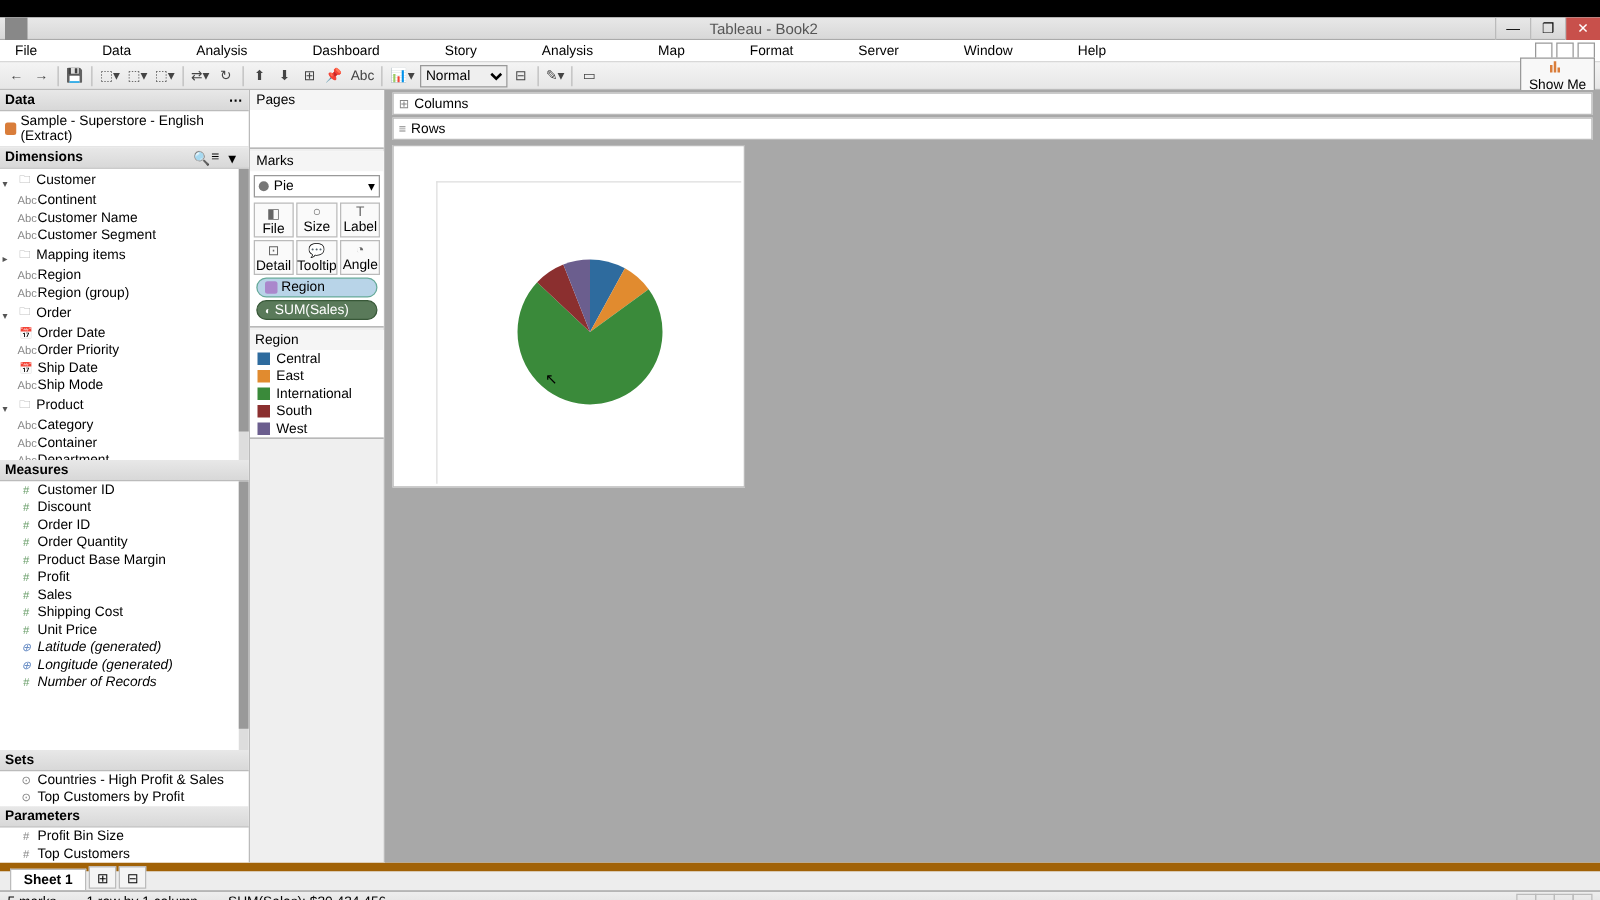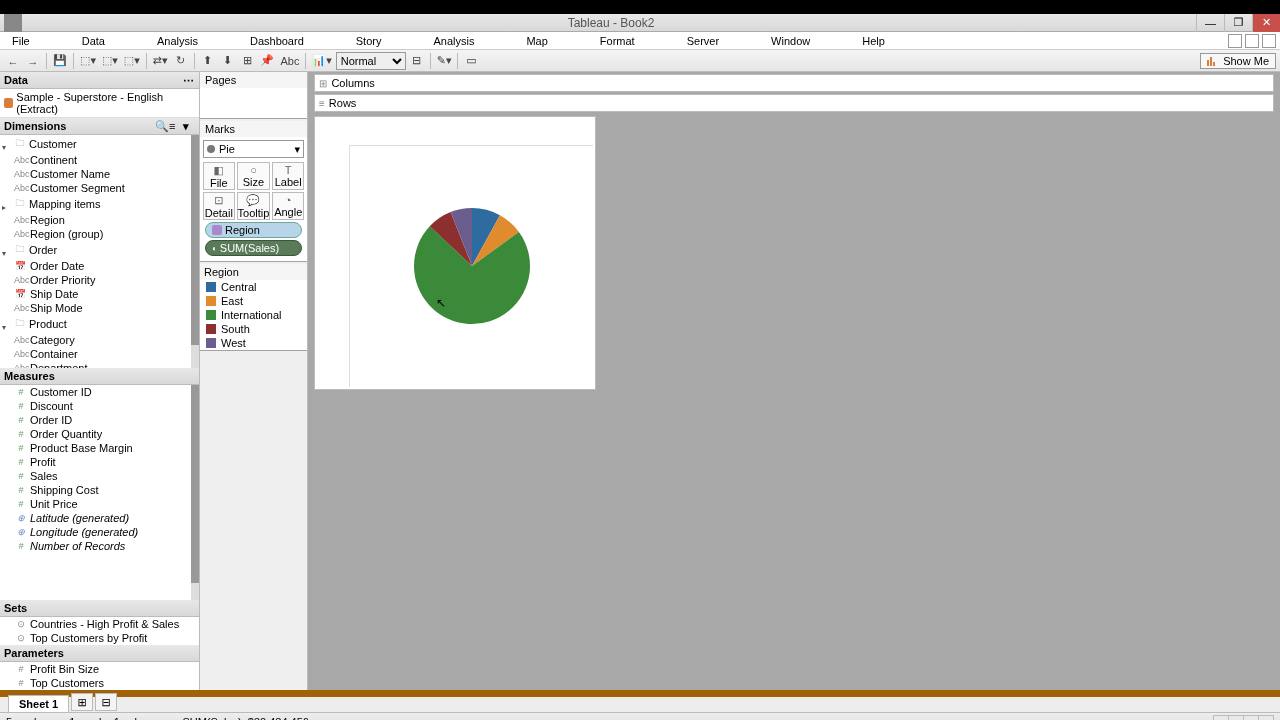--- a/index.html
+++ b/index.html
@@ -11,21 +11,21 @@
 .win-btn { width: 28px; height: 18px; display: flex; align-items: center; justify-content: center; border-left: 1px solid #bbb; cursor: pointer; }
 .win-btn.close { background: #c8504b; color: #fff; }
 .menubar { height: 18px; background: #fff; display: flex; align-items: center; padding: 0 4px; border-bottom: 1px solid #ccc; gap: 36px; }
 .menubar span { padding: 0 8px; cursor: pointer; }
 .menubar-right { margin-left: auto; display: flex; }
 .menubar-right .sq { width: 14px; height: 14px; border: 1px solid #999; margin-left: 3px; cursor: pointer; }
 .toolbar { height: 22px; background: linear-gradient(#f4f4f4,#e6e6e6); border-bottom: 1px solid #bbb; display: flex; align-items: center; padding: 0 4px; gap: 2px; }
 .tool-btn { min-width: 18px; height: 18px; display: flex; align-items: center; justify-content: center; cursor: pointer; padding: 0 2px; color: #444; }
 .tool-sep { width: 1px; height: 16px; background: #bbb; margin: 0 2px; }
 .tool-select { height: 18px; font-size: 11px; border: 1px solid #999; }
-.showme { margin-left: auto; display: flex; align-items: center; gap: 4px; border: 1px solid #999; padding: 1px 6px; background: #f8f8f8; cursor: pointer; }
+.showme { margin-left: auto; display: flex; align-items: center; gap: 4px; border: 1px solid #999; padding: 1px 6px; background: #f8f8f8; cursor: pointer; flex-direction: column; }
 .showme-icon { width: 12px; height: 10px; display: flex; gap: 1px; align-items: flex-end; }
 .showme-icon span { width: 2px; background: #d97d3a; }
 .workspace { display: flex; height: 618px; }
 .data-pane { width: 200px; border-right: 1px solid #bbb; display: flex; flex-direction: column; background: #fff; }
 .pane-title { background: linear-gradient(#e8e8e8,#d8d8d8); padding: 2px 4px; font-weight: bold; border-bottom: 1px solid #bbb; display: flex; align-items: center; }
 .pane-title .icons { margin-left: auto; display: flex; gap: 2px; }
 .pane-title .icons span { width: 12px; height: 12px; cursor: pointer; }
 .data-source { padding: 2px 4px; border-bottom: 1px solid #ddd; display: flex; align-items: center; gap: 3px; }
 .data-source-icon { width: 10px; height: 10px; background: #d97d3a; border-radius: 2px; }
 .tree { overflow-y: auto; flex: 1; position: relative; }

